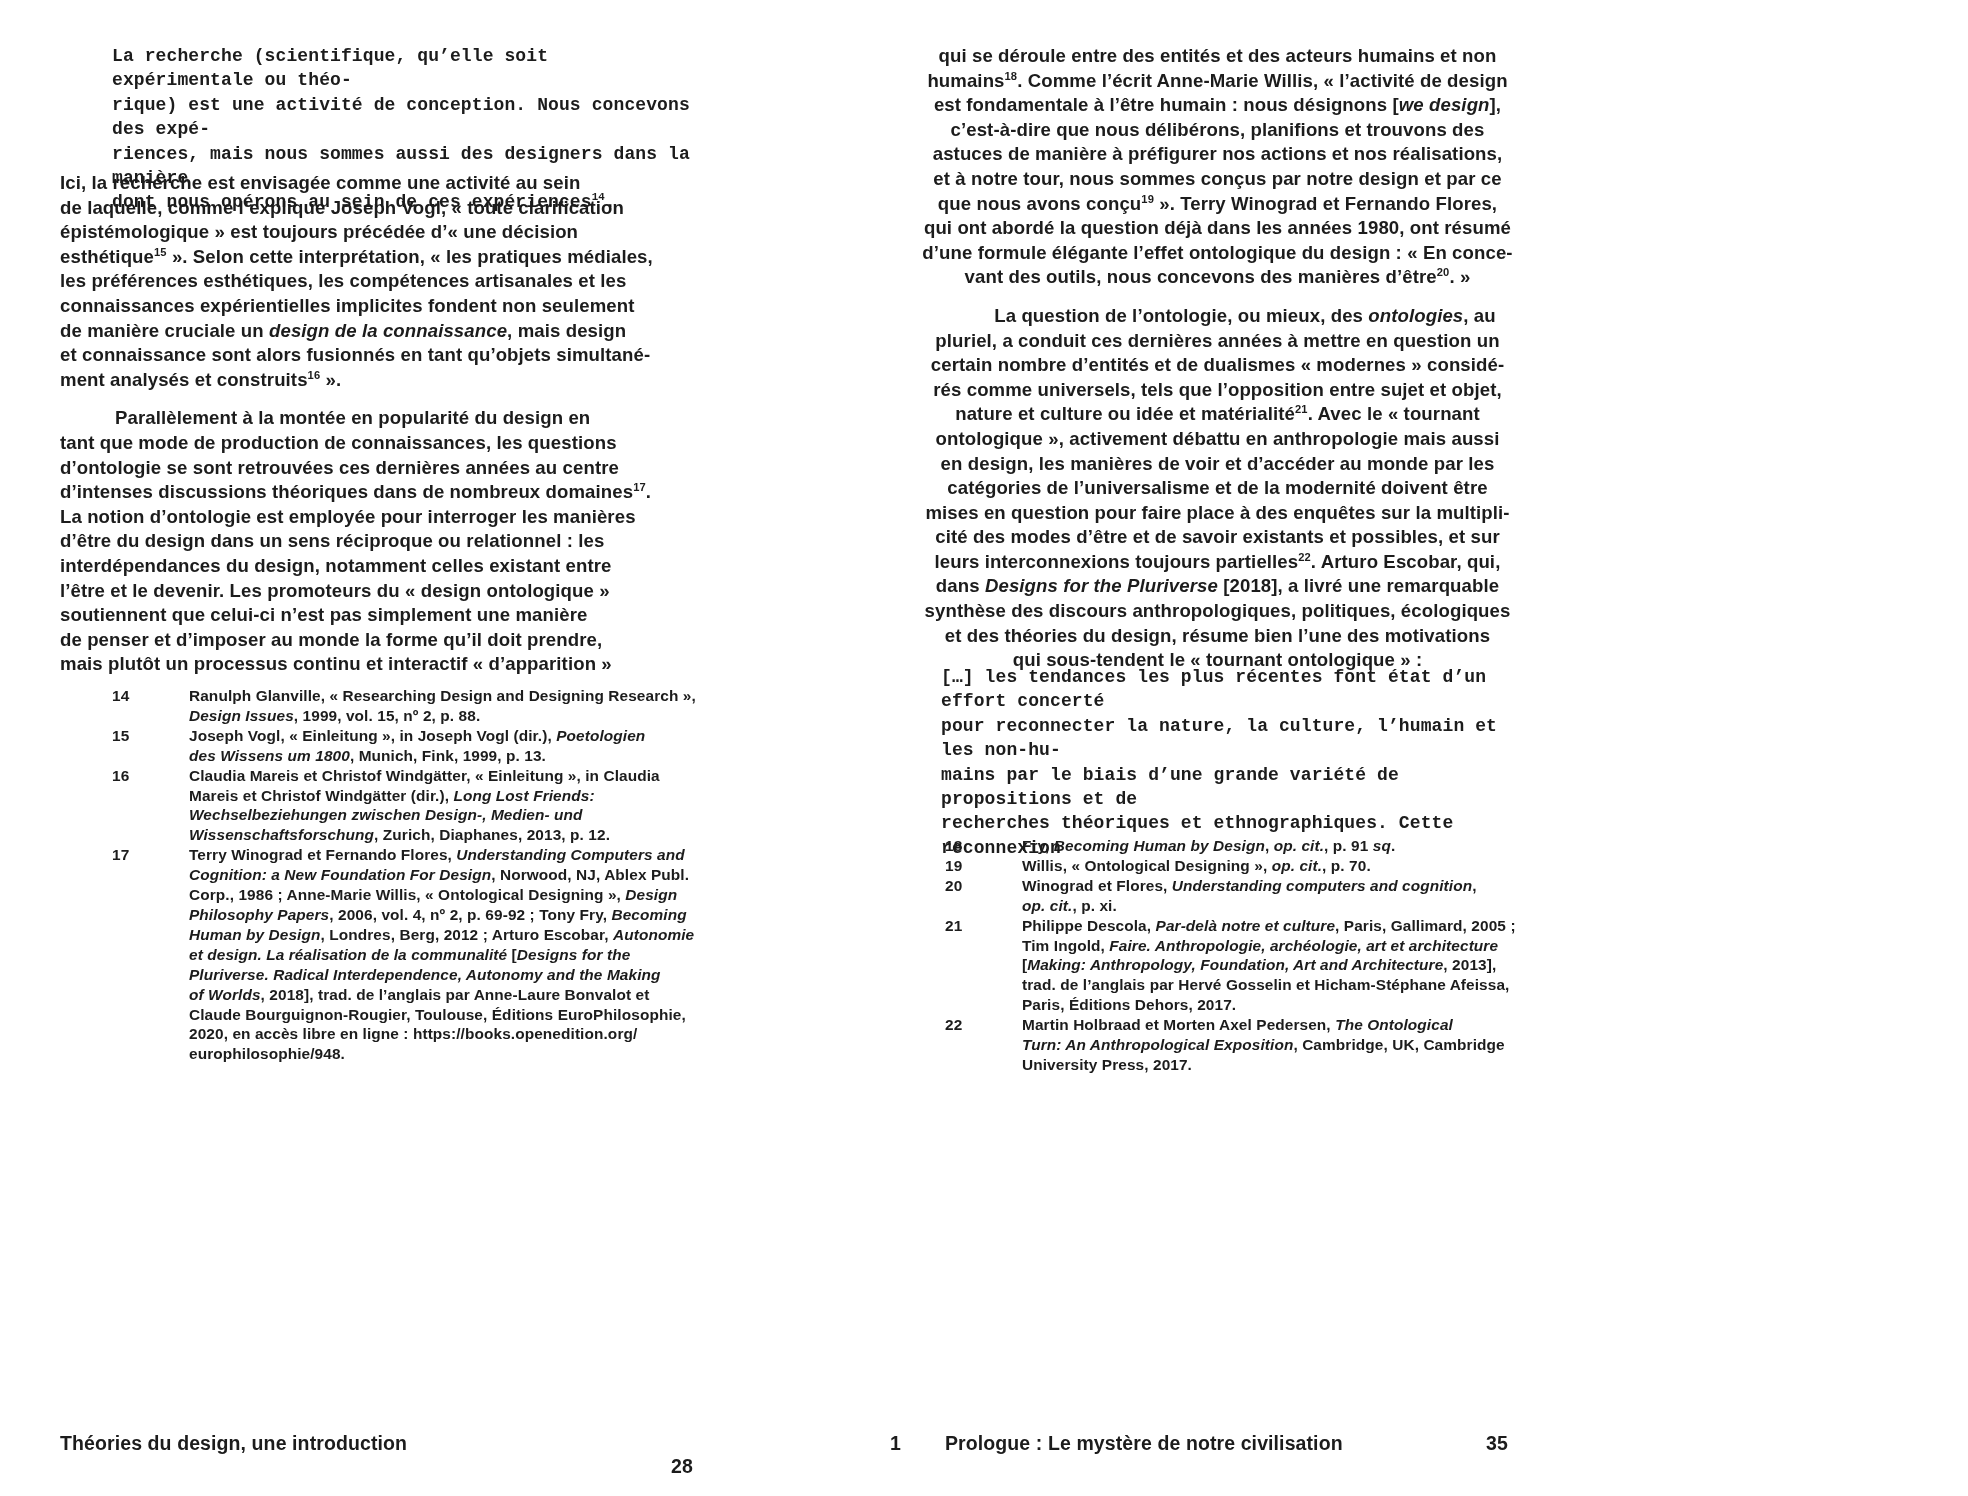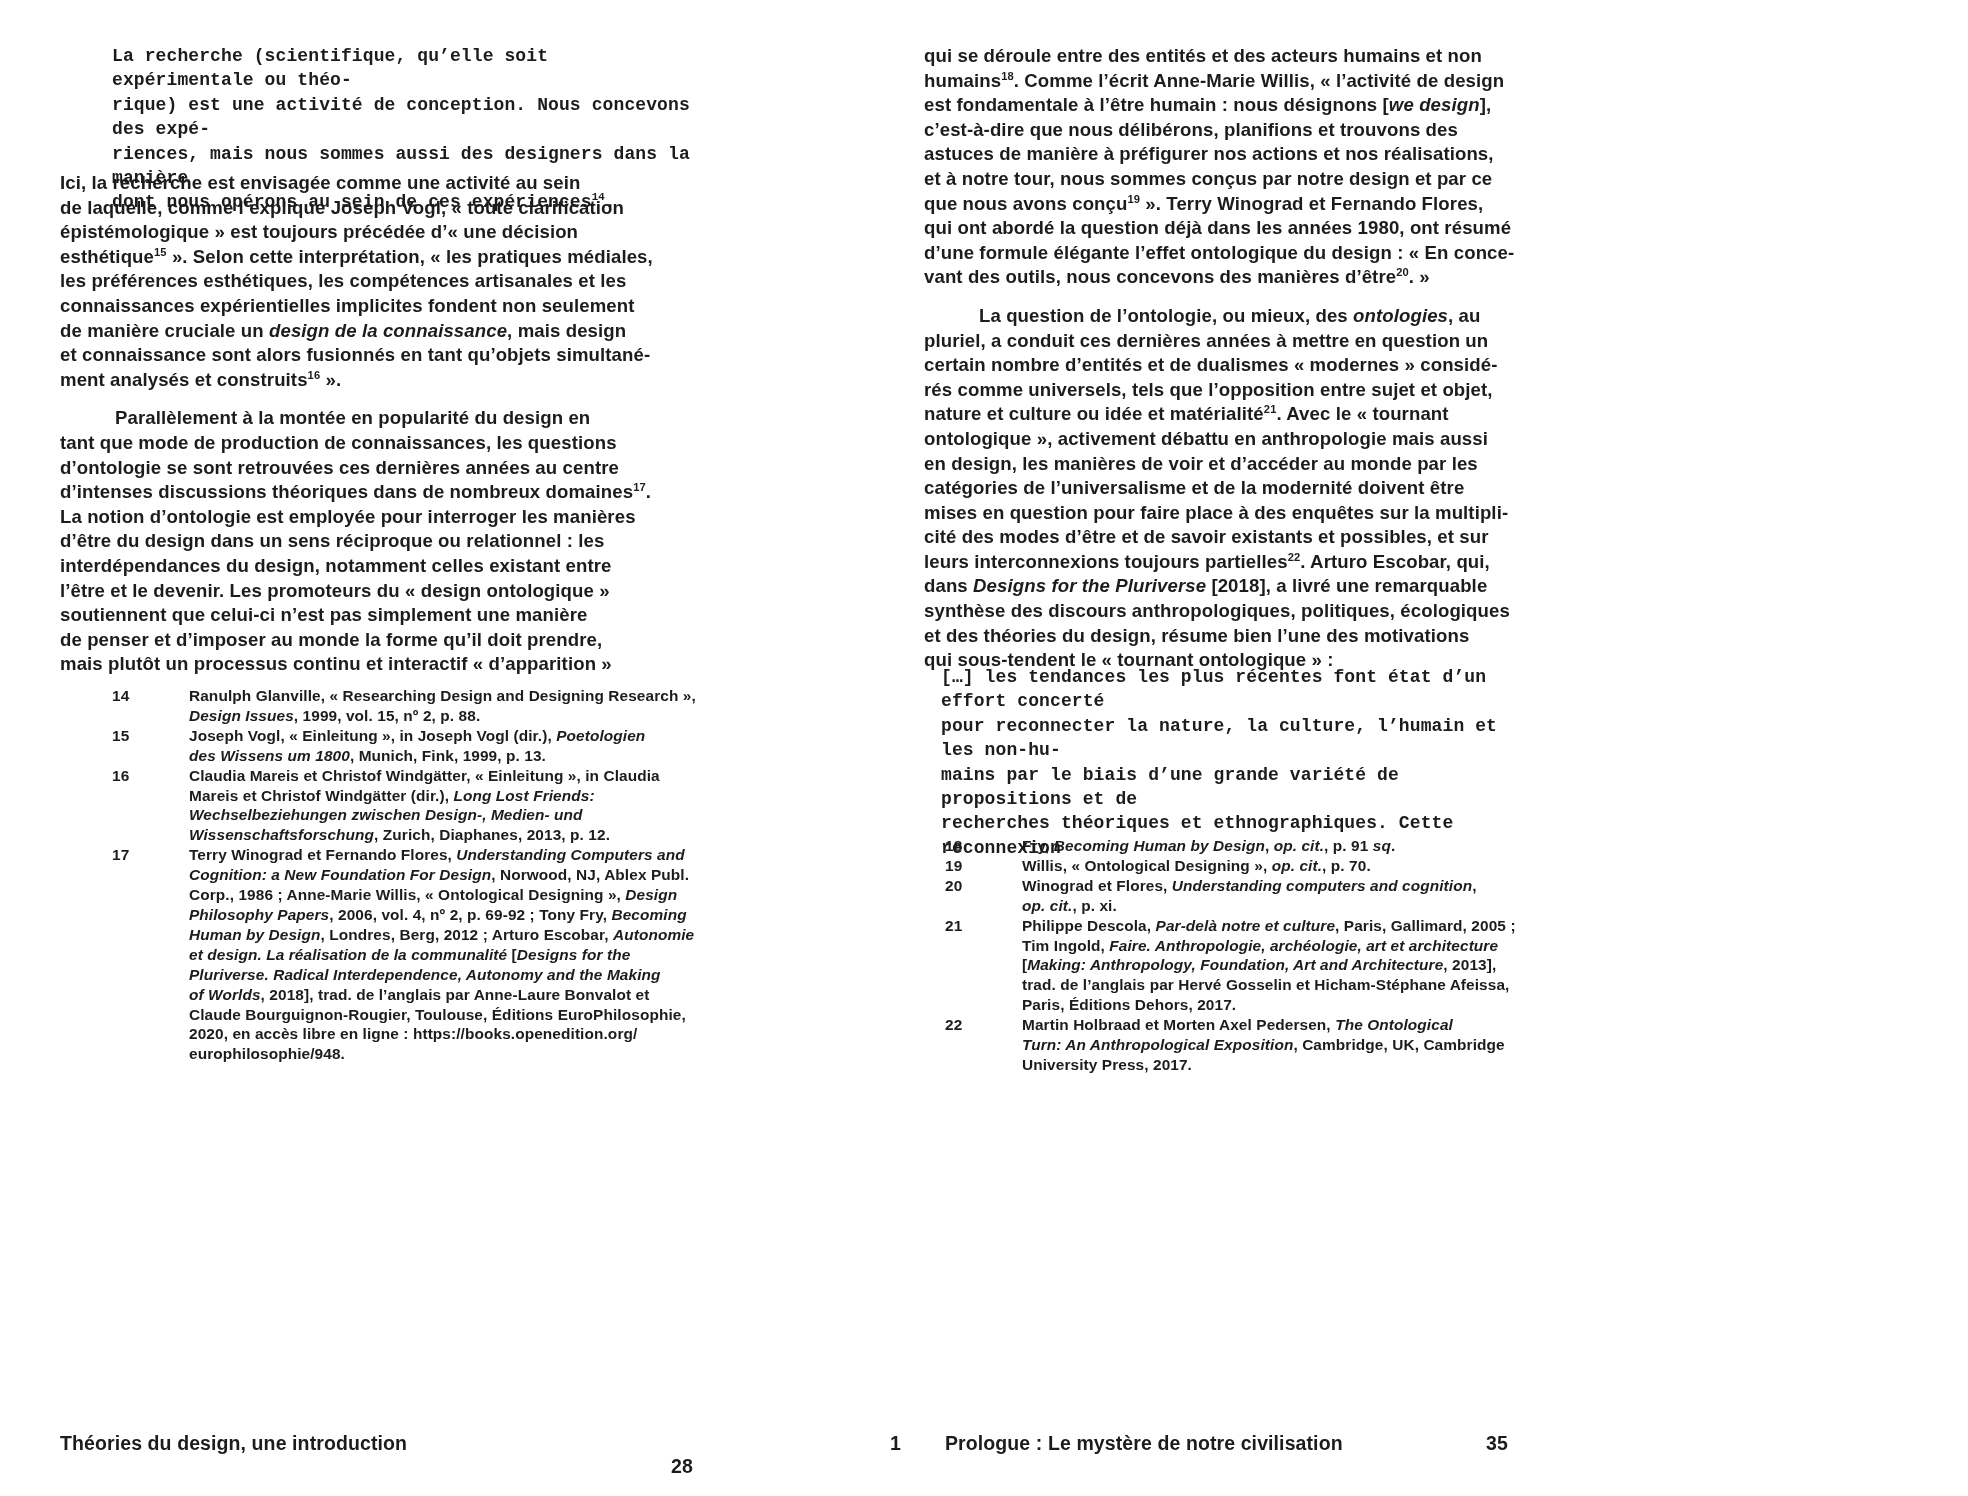--- a/index.html
+++ b/index.html
@@ -80,21 +80,21 @@
   }
   em {
     font-style: italic;
   }
   
   .pos-left-quote     { left: 112px; top: 44px;  width: 585px; }
   .pos-left-body      { left: 60px;  top: 171px; width: 665px; }
   .pos-left-footnotes { left: 112px; top: 686px; width: 585px; }
   .pos-left-footer    { left: 60px;  top: 1432px; width: 633px; flex-direction: column; }
   
-  .pos-right-body      { left: 924px; top: 44px;  width: 655px; }
+  .pos-right-body      { left: 890px; top: 44px;  width: 655px; text-align: center; }
   .pos-right-quote     { left: 941px; top: 665px; width: 565px; }
   .pos-right-footnotes { left: 945px; top: 836px; width: 572px; }
   .pos-right-footer    { left: 890px; top: 1432px; width: 618px; }
 </style>
 </head>
 <body>
 
 <div class="spread">
 
   <section>

